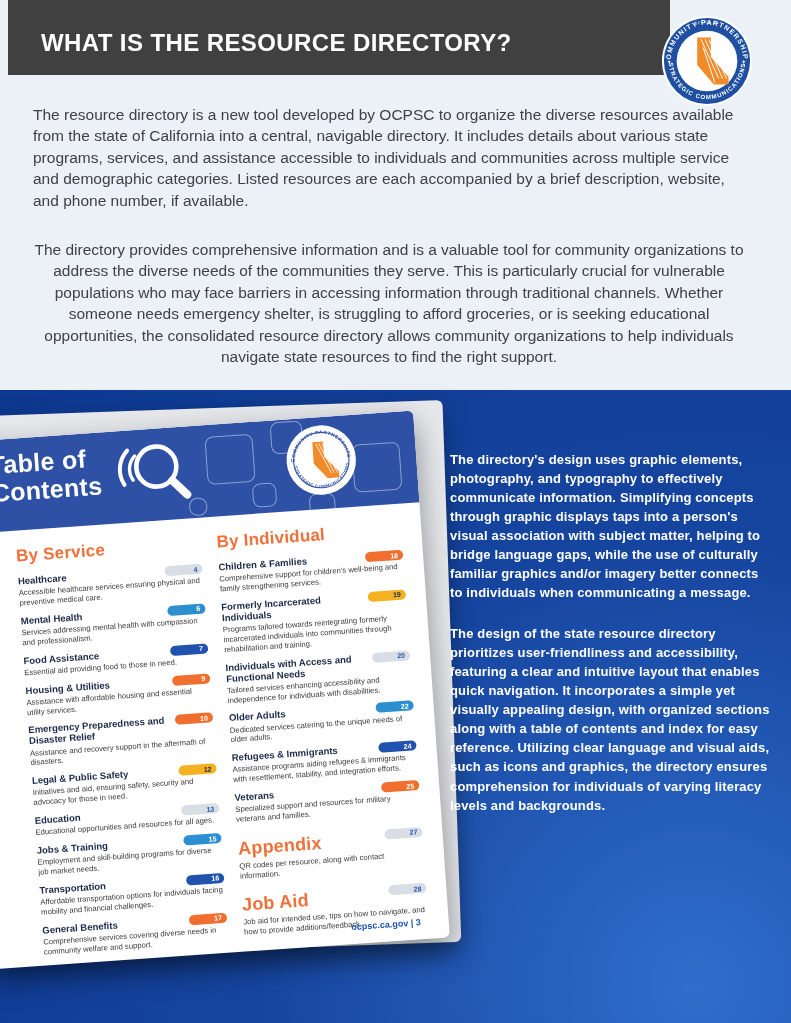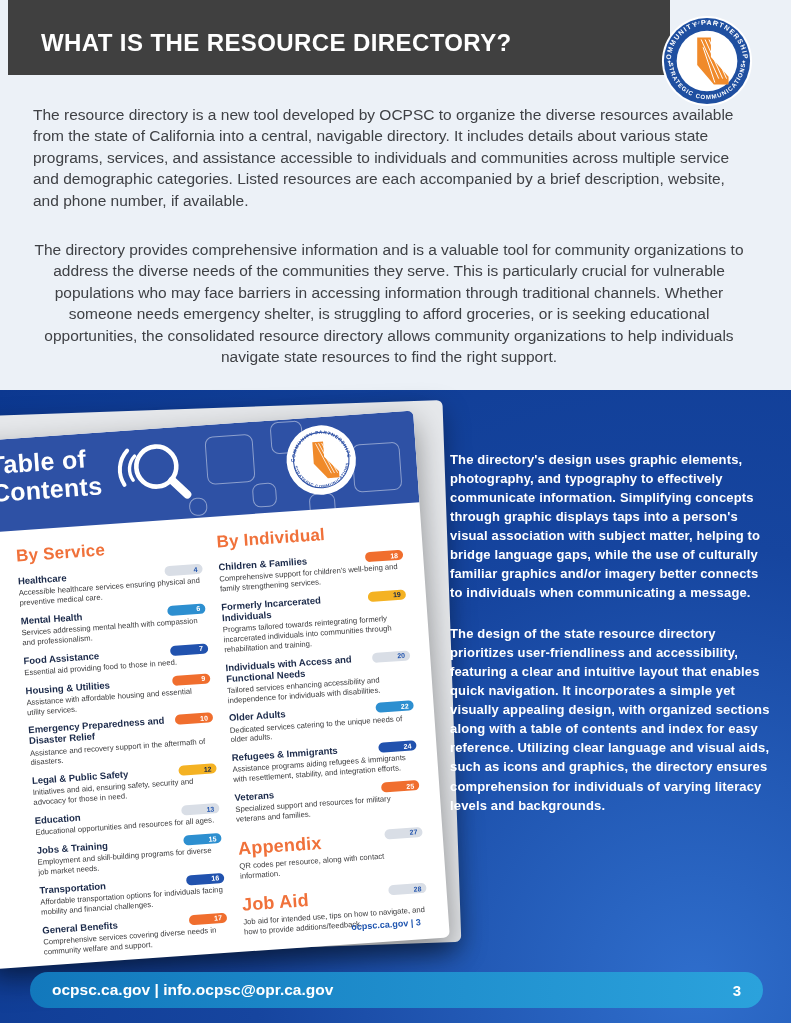--- a/index.html
+++ b/index.html
@@ -323,17 +323,13 @@
     </div>
 
     <div class="toc-footer">ocpsc.ca.gov  |  3</div>
   </div>
 
   <div class="design-text">
     <p>The directory's design uses graphic elements, photography, and typography to effectively communicate information. Simplifying concepts through graphic displays taps into a person's visual association with subject matter, helping to bridge language gaps, while the use of culturally familiar graphics and/or imagery better connects to individuals when communicating a message.</p>
     <p>The design of the state resource directory prioritizes user-friendliness and accessibility, featuring a clear and intuitive layout that enables quick navigation. It incorporates a simple yet visually appealing design, with organized sections along with a table of contents and index for easy reference. Utilizing clear language and visual aids, such as icons and graphics, the directory ensures comprehension for individuals of varying literacy levels and backgrounds.</p>
   </div>
 
-  <div class="footer-pill">
-    <span class="footer-links">ocpsc.ca.gov | info.ocpsc@opr.ca.gov</span>
-    <span class="footer-page">3</span>
-  </div>
 </div>
 
 </body></html>

